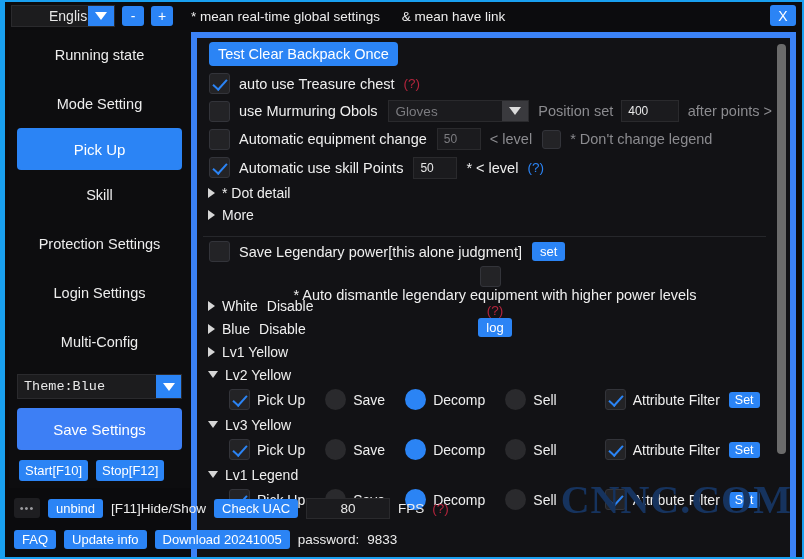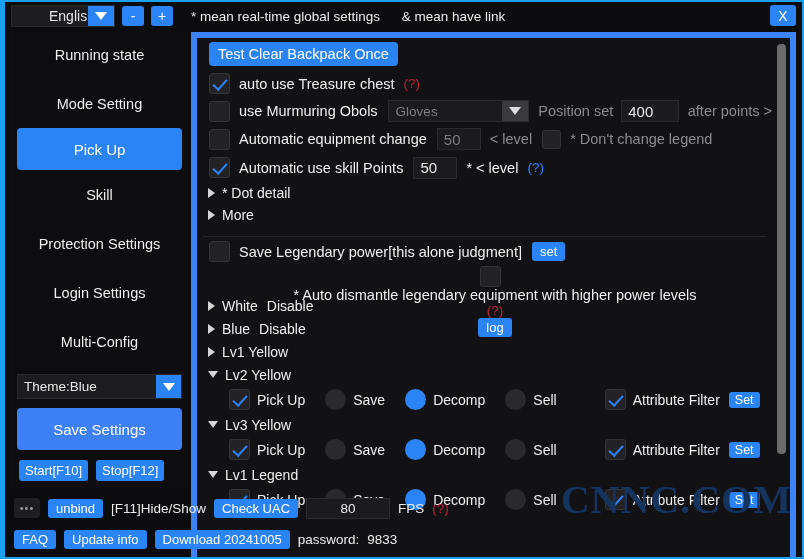--- a/index.html
+++ b/index.html
@@ -78,21 +78,21 @@
   }
   .nav-item.active {
     margin: 0 8px; height: 42px; background: #2b84f5; color: #fff;
     border-radius: 4px; font-size: 15px;
   }
   .theme-select {
     margin: 8px 8px 0 8px; height: 25px; background: #1c1c1e;
     display: flex; align-items: center; border: 1px solid #2a2a2d;
   }
   .theme-select .theme-text {
-    flex: 1; color: #e8e8e8; font-size: 13.5px; padding-left: 6px;
+    flex: 1; color: #e8e8e8; font-size: 13.5px; padding-left: 6px; font-family: Liberation Mono, monospace;
   }
   .theme-select .arrow-box {
     width: 25px; height: 23px; background: #2b84f5;
     display: flex; align-items: center; justify-content: center;
   }
   #save-settings {
     margin: 9px 8px 0 8px; height: 42px; background: #3d7ff5; color: #fff;
     font-size: 15px; border-radius: 4px; cursor: pointer;
     display: flex; align-items: center; justify-content: center;
   }
@@ -135,21 +135,21 @@
   }
   .radio.on { background: #2b84f5; }
 
   .lbl { color: #efefef; font-size: 14.5px; margin-left: 9px; white-space: nowrap; }
   .lbl.dim { color: #8b8b8f; }
   .q { color: #b3243c; font-size: 13.5px; margin-left: 9px; cursor: pointer; }
   .q.blue { color: #2b84f5; }
 
   .txtin {
     background: #1b1b1e; border: 1px solid #2a2a2d; color: #e8e8e8;
-    font-size: 15px; height: 22px; display: flex; align-items: center;
+    font-size: 12px; height: 22px; display: flex; align-items: center;
     padding: 0 6px;
   }
   .txtin.dim { color: #7c7c80; }
 
   .combo {
     height: 22px; background: #1b1b1e; border: 1px solid #2a2a2d;
     display: flex; align-items: center; width: 156px;
   }
   .combo .ct { flex: 1; color: #7c7c80; font-size: 13.5px; padding-left: 7px; }
   .combo .cbx {

